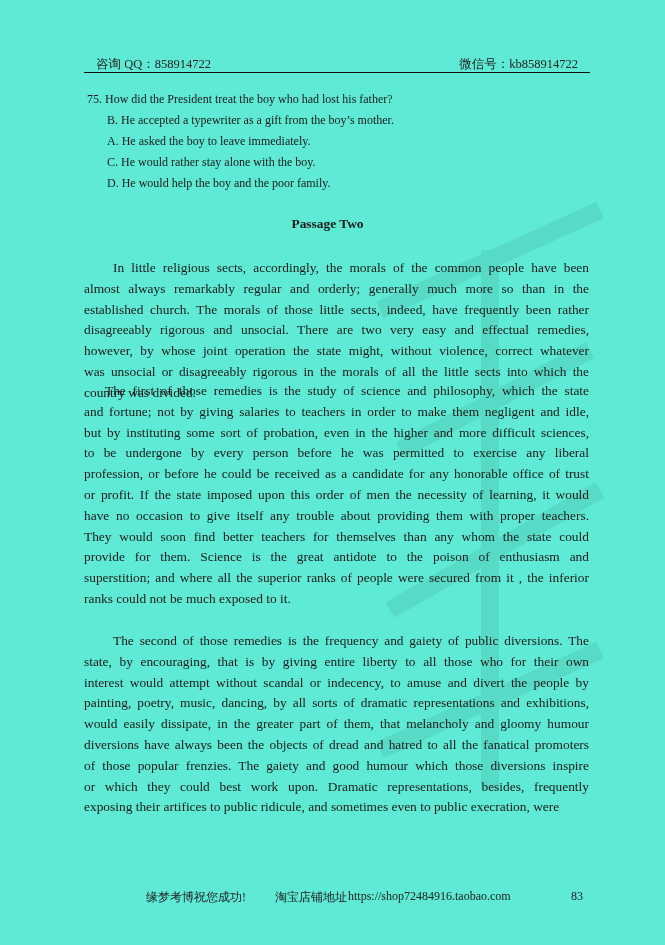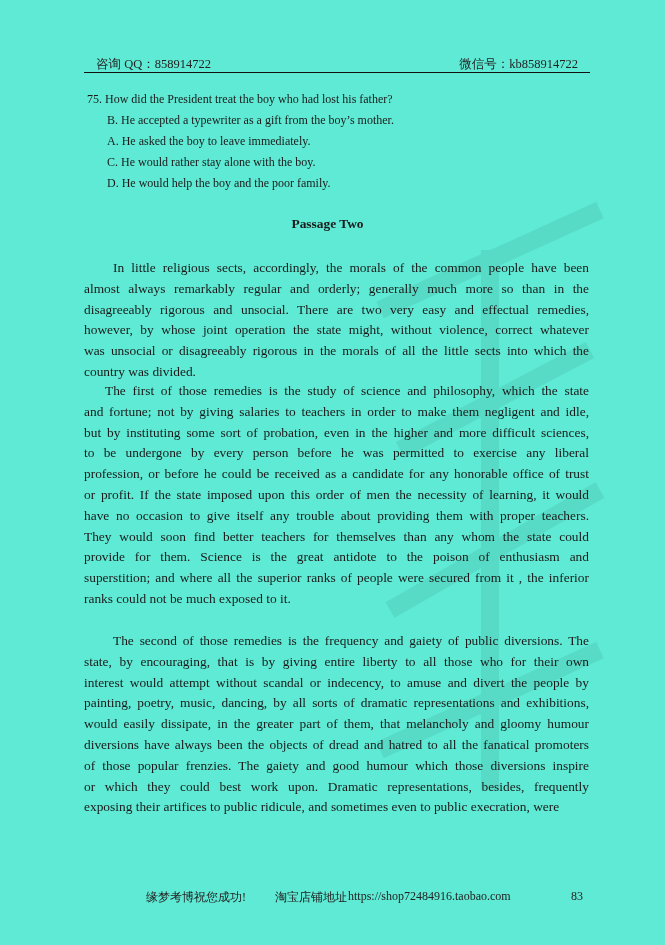--- a/index.html
+++ b/index.html
@@ -59,20 +59,21 @@
     <div class="opt">A. He asked the boy to leave immediately.</div>
     <div class="opt">C. He would rather stay alone with the boy.</div>
     <div class="opt">D. He would help the boy and the poor family.</div>
   </div>
 
   <div class="passage-title">Passage Two</div>
 
   <div class="body-text" id="para-0" style="top:234px;margin-top:24px;">
       <div class="line justify" style="padding-left: 29px;">In little religious sects, accordingly, the morals of the common people have been</div>
       <div class="line justify">almost always remarkably regular and orderly; generally much more so than in the</div>
+      <div class="line justify">established church. The morals of those little sects, indeed, have frequently been rather</div>
       <div class="line justify">disagreeably rigorous and unsocial. There are two very easy and effectual remedies,</div>
       <div class="line justify">however, by whose joint operation the state might, without violence, correct whatever</div>
       <div class="line justify">was unsocial or disagreeably rigorous in the morals of all the little sects into which the</div>
       <div class="line">country was divided.</div>
     </div>
   <div class="body-text" id="para-1" style="top:381px;">
       <div class="line justify" style="padding-left: 21px;">The first of those remedies is the study of science and philosophy, which the state</div>
       <div class="line justify">and fortune; not by giving salaries to teachers in order to make them negligent and idle,</div>
       <div class="line justify">but by instituting some sort of probation, even in the higher and more difficult sciences,</div>
       <div class="line justify">to be undergone by every person before he was permitted to exercise any liberal</div>

